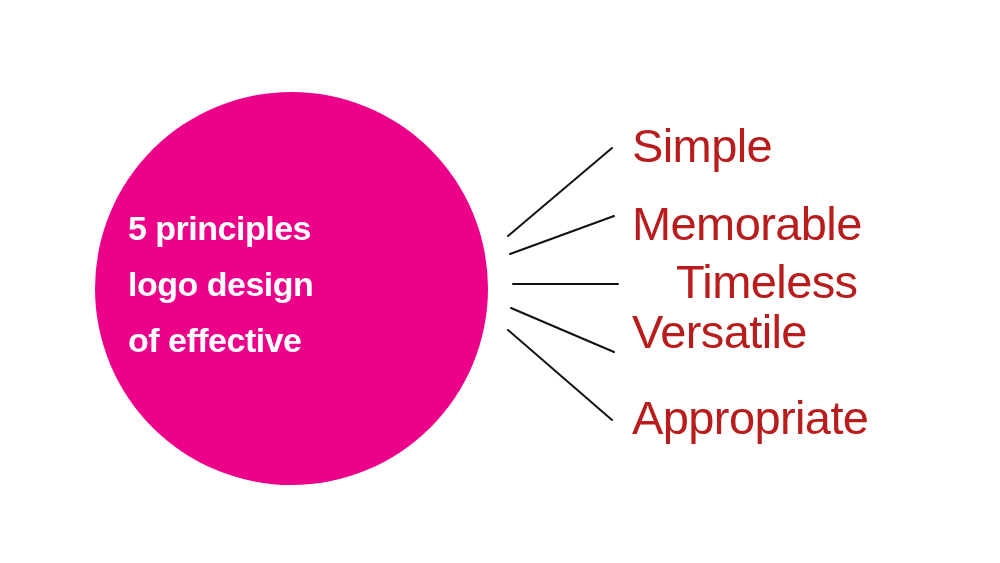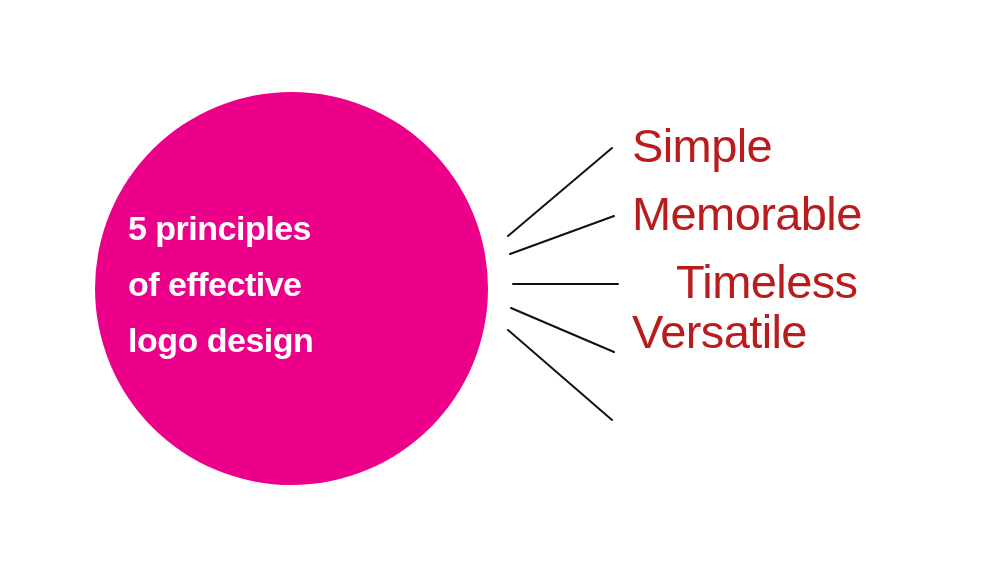--- a/index.html
+++ b/index.html
@@ -73,30 +73,31 @@
 </style>
 </head>
 <body>
 
 <div id="stage" style="width: 1000px; height: 563px; background: rgb(255, 255, 255);">
 
   <div id="circle" style="width: 393px; height: 393px; left: 94.5px; top: 91.5px; background: rgb(237, 0, 137);"></div>
 
   <div id="circle-text" style="color: rgb(255, 255, 255);">
     <span class="tline">5 principles</span>
+    <span class="tline">logo design</span>
     <span class="tline">of effective</span>
-    <span class="tline">logo design</span>
   </div>
 
   <svg id="connectors" viewBox="0 0 1000 563">
     <line stroke="#111111" stroke-width="2" stroke-linecap="round" x1="508" y1="236" x2="612" y2="148"></line>
     <line stroke="#111111" stroke-width="2" stroke-linecap="round" x1="510" y1="254" x2="614" y2="216"></line>
     <line stroke="#111111" stroke-width="2" stroke-linecap="round" x1="513" y1="284" x2="618" y2="284"></line>
     <line stroke="#111111" stroke-width="2" stroke-linecap="round" x1="511" y1="308" x2="614" y2="352"></line>
     <line stroke="#111111" stroke-width="2" stroke-linecap="round" x1="508" y1="330" x2="612" y2="420"></line>
   </svg>
 
   <div class="label" style="top: 122px;">Simple</div>
-  <div class="label" style="top: 190px;">Memorable</div>
+  <div class="label" style="top: 200px;">Memorable</div>
   <div class="label" style="top: 258px; margin-left: 44px;">Timeless</div>
   <div class="label" style="top: 308px;">Versatile</div>
+  <div class="label" style="top: 394px;">Appropriate</div>
 
 </div>
 
 </body></html>

